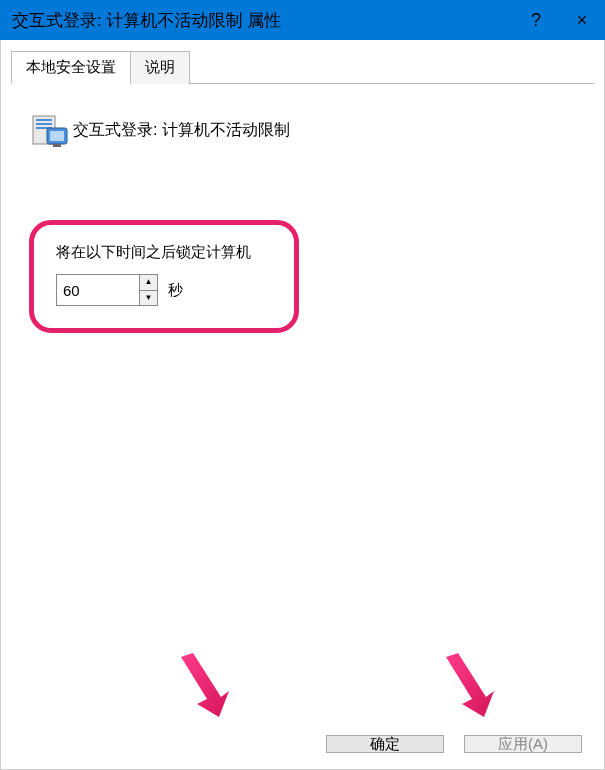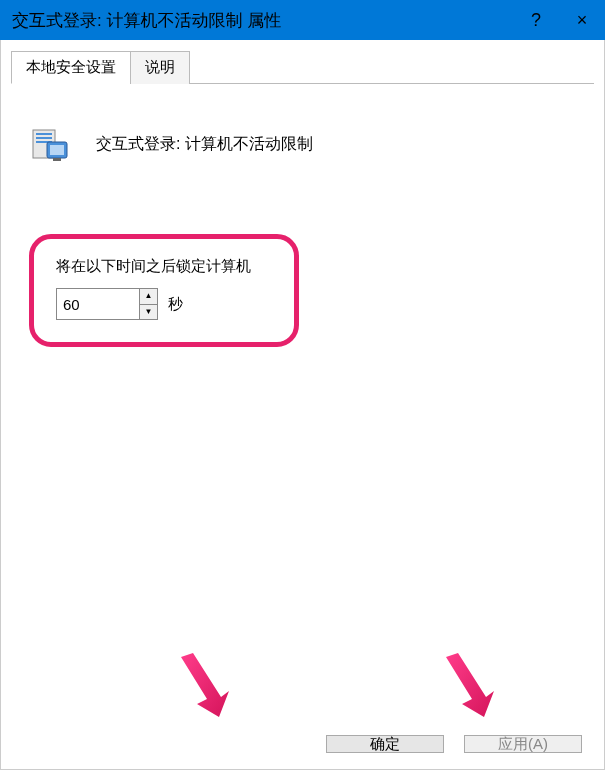--- a/index.html
+++ b/index.html
@@ -1,25 +1,25 @@
 <!DOCTYPE html>
 <html><head>
   <meta charset="utf-8">
   <style>
     * { margin: 0; padding: 0; box-sizing: border-box; font-family: "Microsoft YaHei", "Segoe UI", sans-serif; }
     body { width: 605px; height: 770px; background: #fff; position: relative; overflow: hidden; }
     .titlebar { background: #0078d7; color: #000000; height: 40px; display: flex; align-items: center; padding: 0 0 0 12px; font-size: 17px; }
     .titlebar .title { flex: 1; }
     .titlebar .tb-btn { width: 46px; height: 40px; display: flex; align-items: center; justify-content: center; font-size: 18px; }
     .content { border: 1px solid #ccc; border-top: none; padding: 10px 10px 64px 10px; height: calc(100% - 40px); position: relative; background: #fff; }
-    .tabs { display: flex; border-bottom: 1px solid #bbb; margin-bottom: 18px; }
+    .tabs { display: flex; border-bottom: 1px solid #bbb; margin-bottom: 4px; }
     .tab { padding: 6px 14px; font-size: 15px; border: 1px solid #bbb; border-bottom: none; margin-right: -1px; background: #f4f4f4; position: relative; top: 1px; }
     .tab.active { background: #fff; border-bottom: 1px solid #fff; }
     .tab-body { padding: 22px 18px; }
-    .policy-row { display: flex; align-items: center; gap: 27px; margin-bottom: 70px; }
+    .policy-row { display: flex; align-items: center; gap: 4px; margin-bottom: 70px; }
     .policy-icon { width: 40px; height: 40px; }
     .policy-name { font-size: 16px; }
     .highlight-box { border: 5px solid #e6216b; border-radius: 22px; padding: 18px 6px 22px 22px; width: 270px; }
     .lock-label { font-size: 15px; margin-bottom: 12px; }
     .spinner-row { display: flex; align-items: center; gap: 10px; }
     .spinner-wrap { display: flex; border: 1px solid #888; height: 32px; gap: 28px; }
     .spinner-input { width: 54px; border: none; outline: none; font-size: 15px; padding: 2px 6px; }
     .spin-btns { display: flex; flex-direction: column; border-left: 1px solid #888; width: 18px; }
     .spin-btn { flex: 1; display: flex; align-items: center; justify-content: center; font-size: 8px; line-height: 1; border: none; background: #f0f0f0; }
     .spin-btn:first-child { border-bottom: 1px solid #888; }

